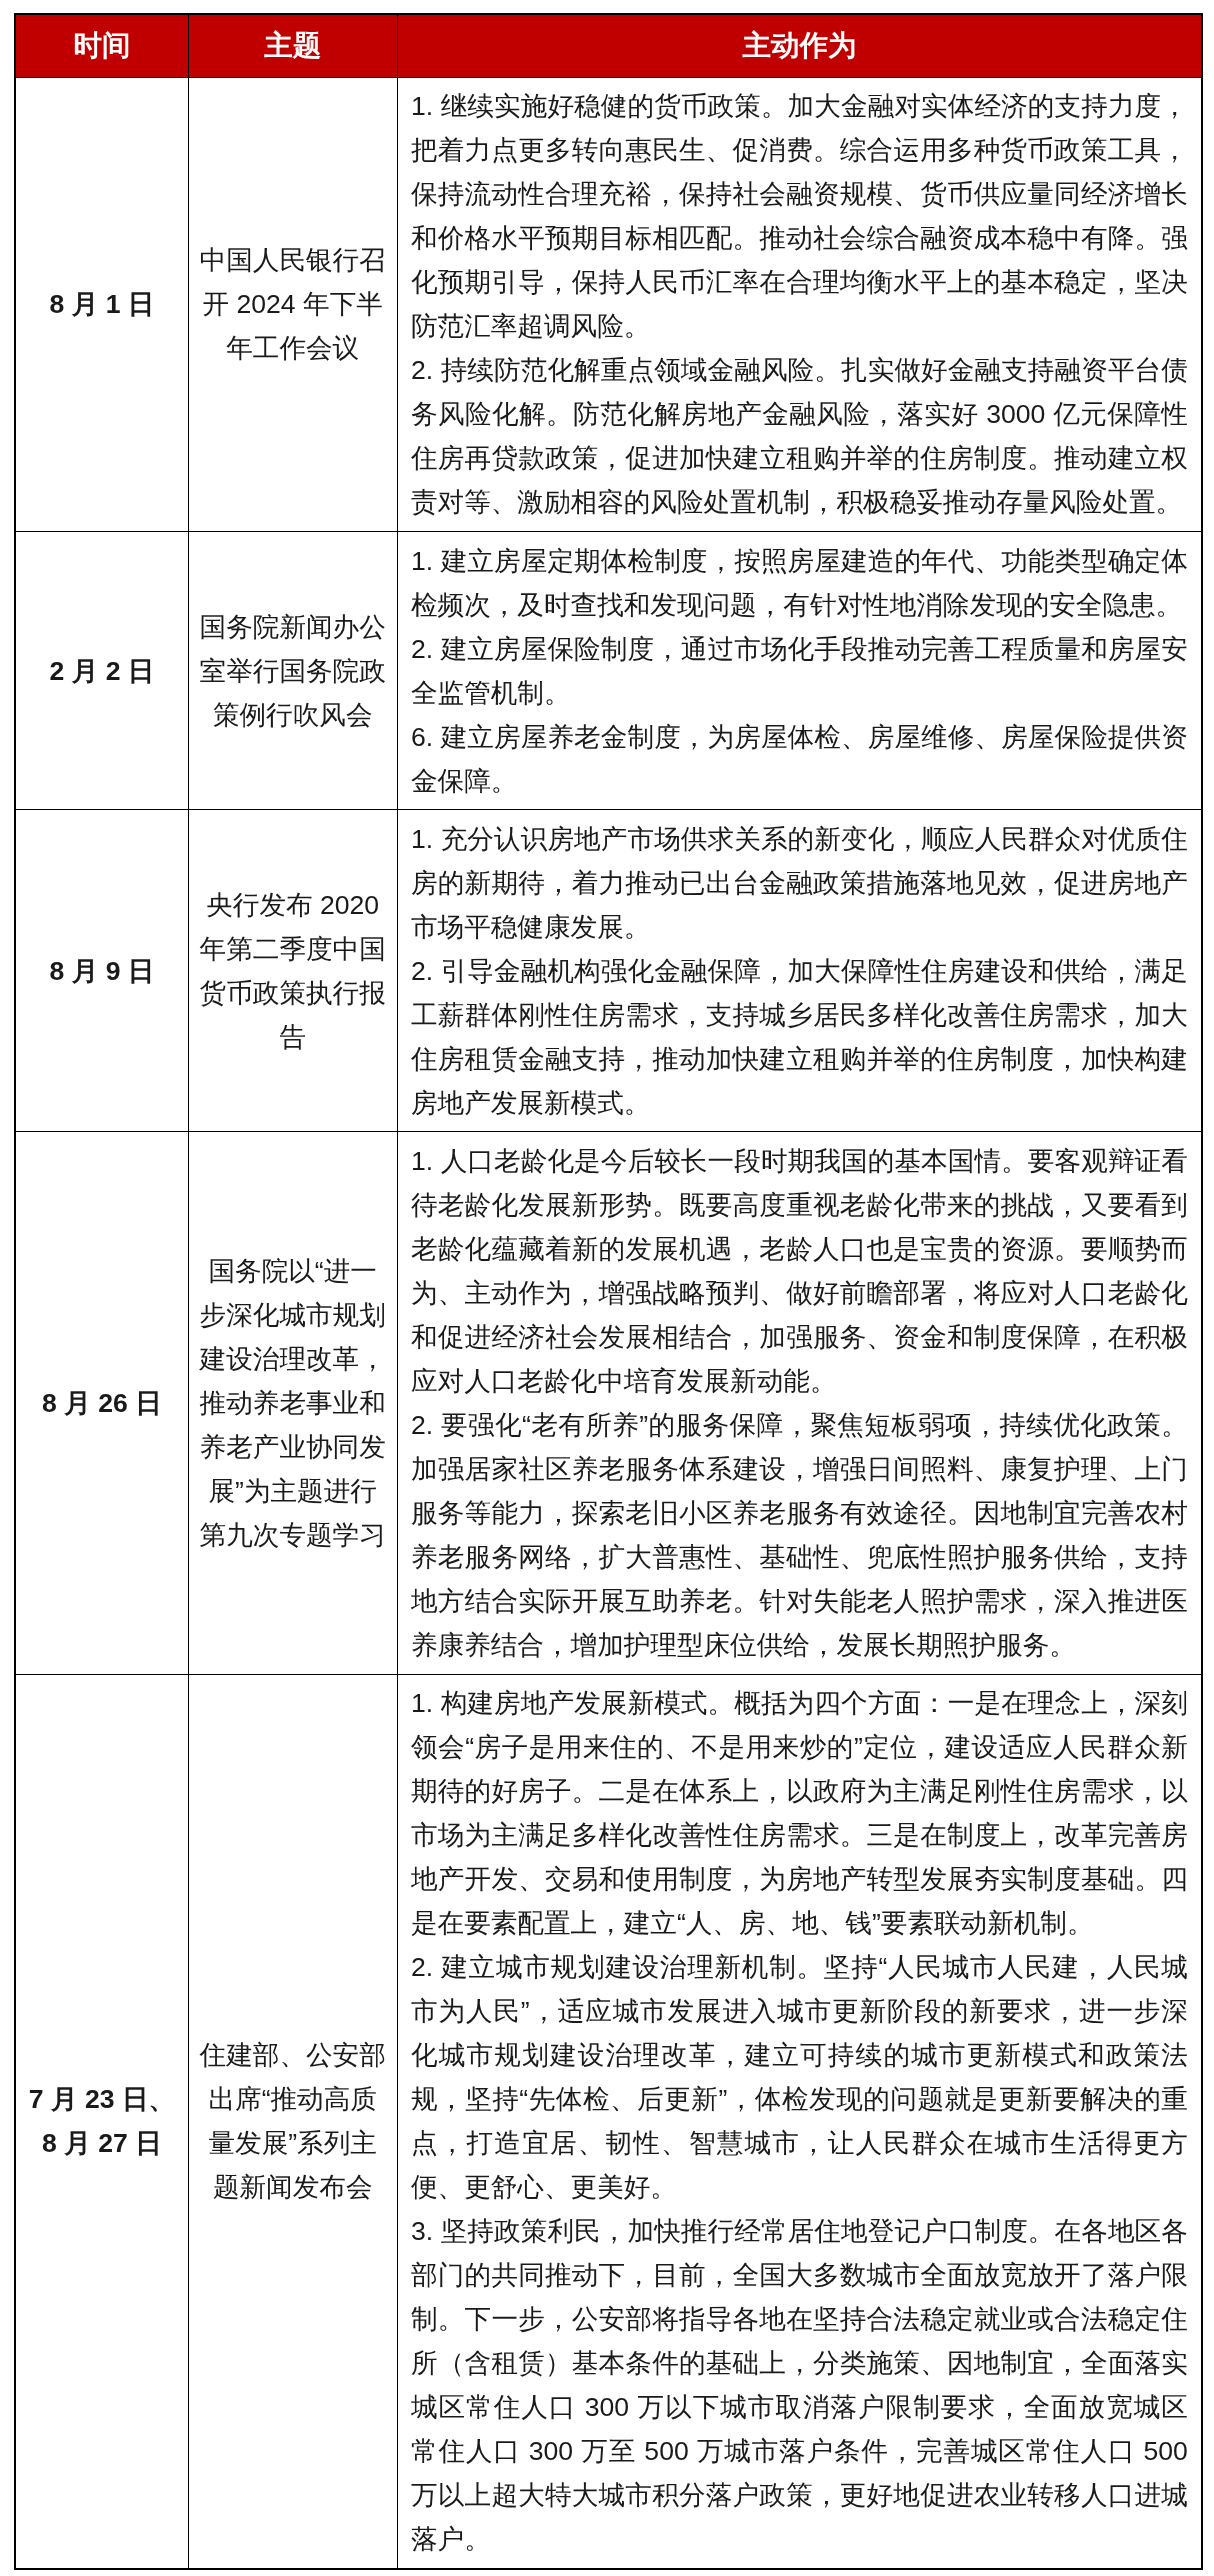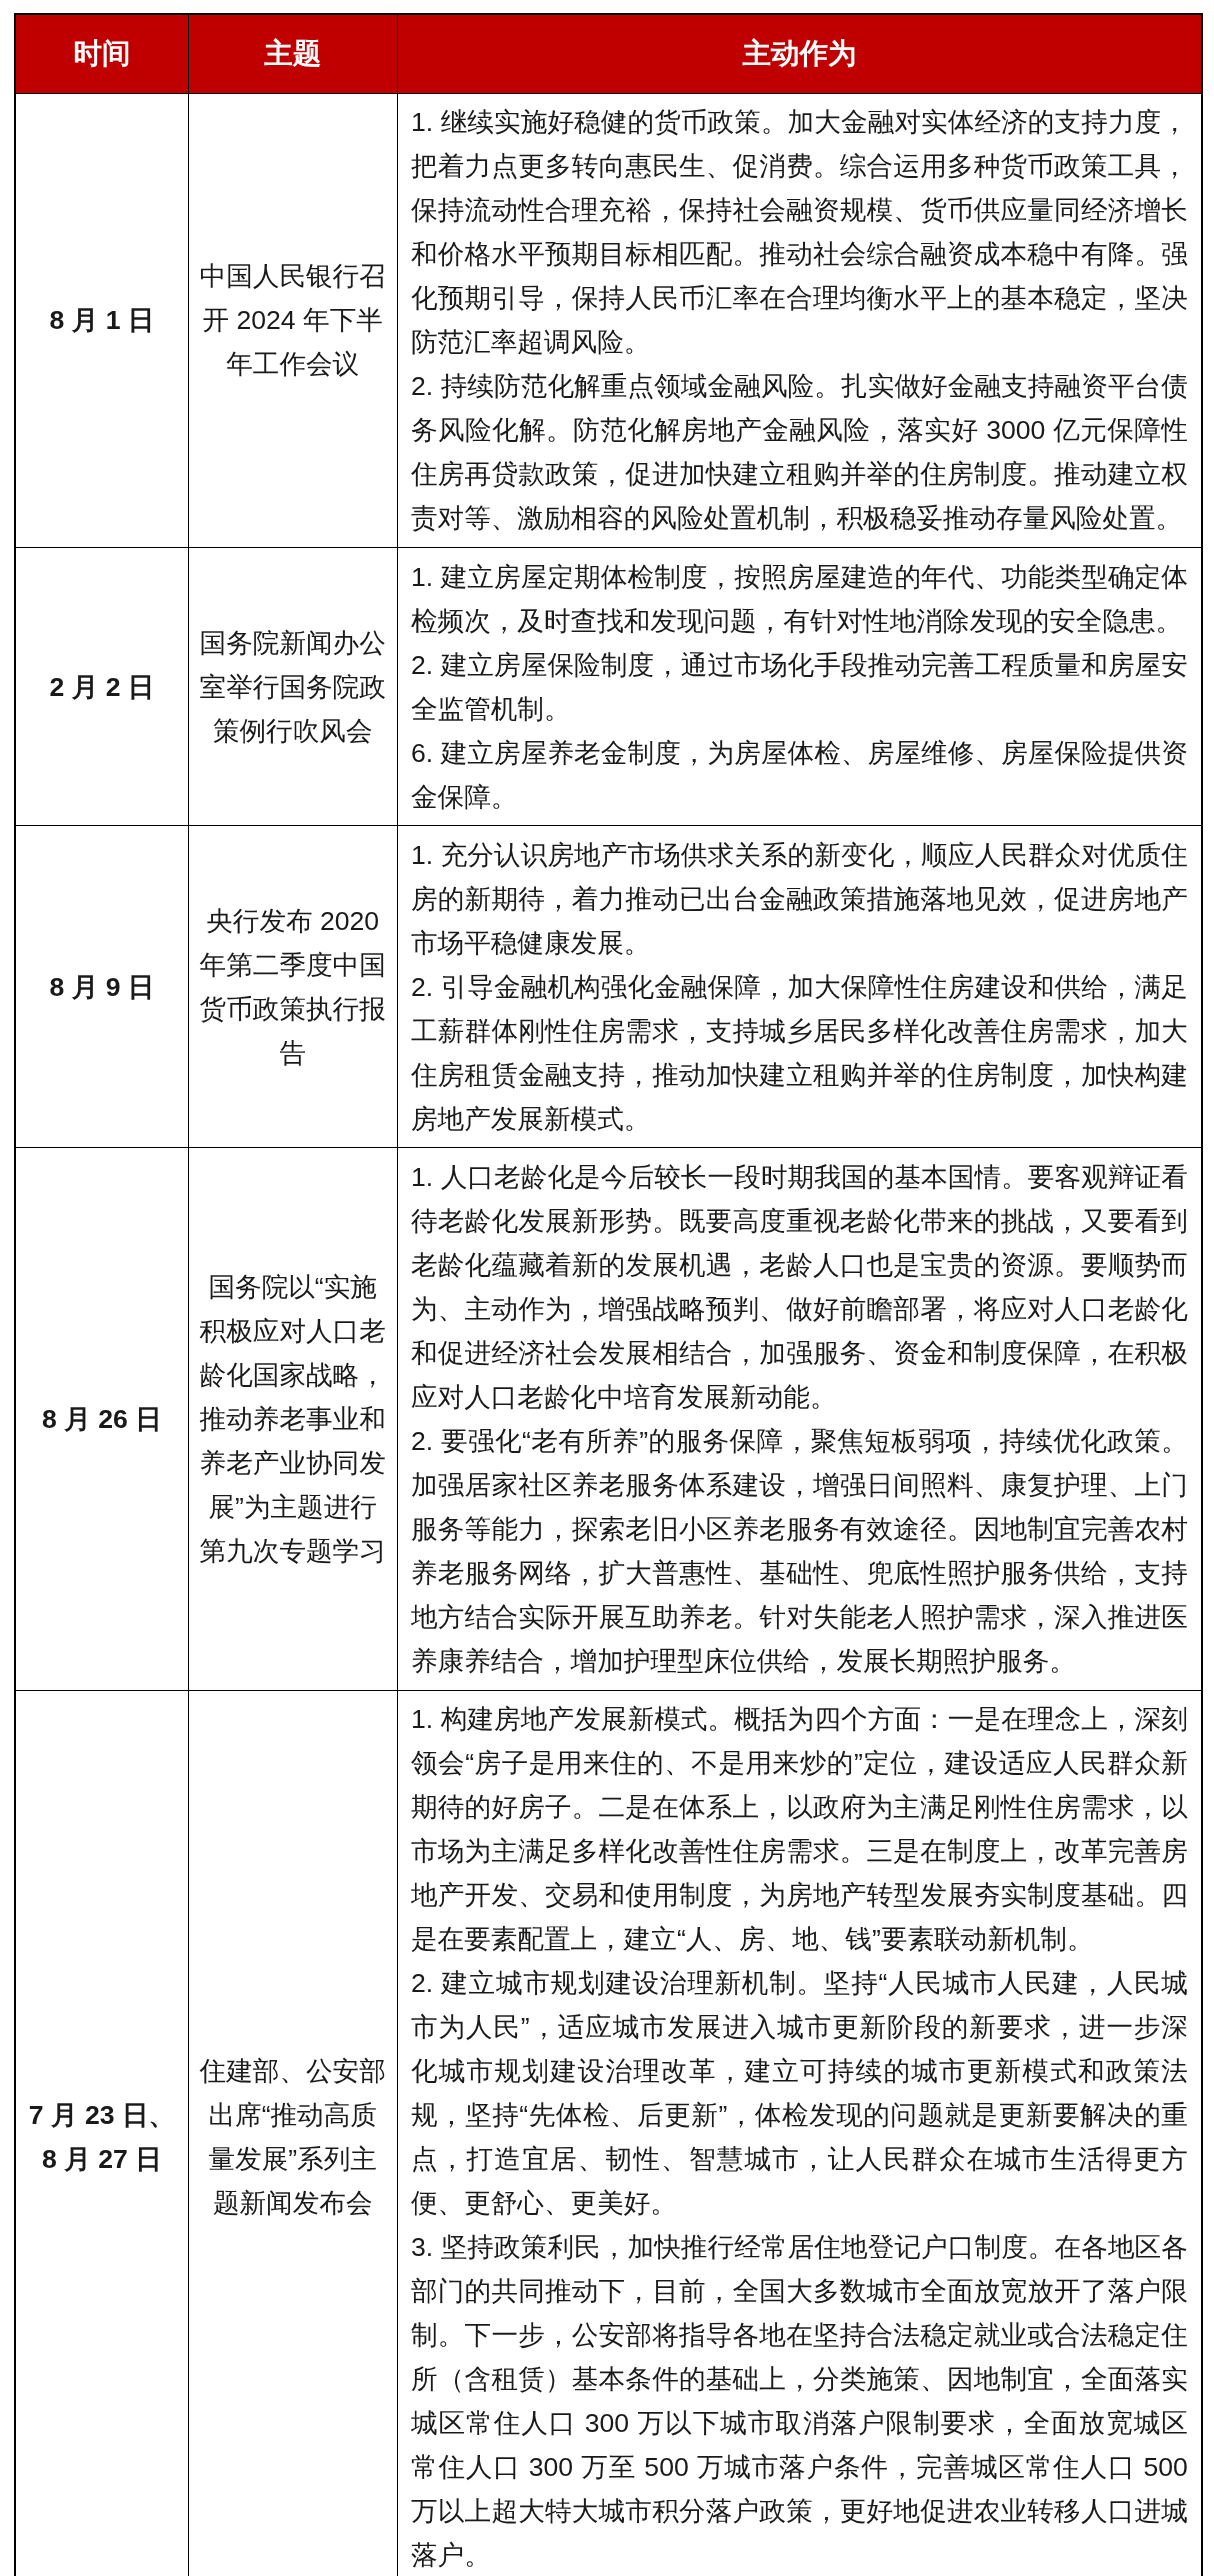--- a/index.html
+++ b/index.html
@@ -27,21 +27,21 @@
     border:2.8px solid var(--border-color);
   }
   .policy-table col.c-date{width:173px;}
   .policy-table col.c-topic{width:209px;}
   .policy-table col.c-content{width:805px;}
   .policy-table th{
     background:var(--header-bg);
     color:var(--header-text);
     font-size:28.5px;
     font-weight:bold;
-    height:79px;
+    height:63px;
     text-align:center;
     vertical-align:middle;
     border:1.9px solid var(--border-color);
     margin-top:36px;
   }
   .policy-table td{
     border:1.9px solid var(--border-color);
     font-size:26.6px;
     line-height:44px;
     vertical-align:middle;
@@ -109,21 +109,21 @@
       <td class="date-cell">8 月 9 日</td>
       <td class="topic-cell">央行发布 2020 年第二季度中国货币政策执行报告</td>
       <td class="content-cell">
             <p>1. 充分认识房地产市场供求关系的新变化，顺应人民群众对优质住房的新期待，着力推动已出台金融政策措施落地见效，促进房地产市场平稳健康发展。</p>
             <p>2. 引导金融机构强化金融保障，加大保障性住房建设和供给，满足工薪群体刚性住房需求，支持城乡居民多样化改善住房需求，加大住房租赁金融支持，推动加快建立租购并举的住房制度，加快构建房地产发展新模式。</p>
           </td>
     </tr>
 
     <tr>
       <td class="date-cell">8 月 26 日</td>
-      <td class="topic-cell">国务院以“实施积极应对人口老龄化国家战略，推动养老事业和养老产业协同发展”为主题进行第九次专题学习</td>
+      <td class="topic-cell">国务院以“进一步深化城市规划建设治理改革，推动养老事业和养老产业协同发展”为主题进行第九次专题学习</td>
       <td class="content-cell">
             <p>1. 人口老龄化是今后较长一段时期我国的基本国情。要客观辩证看待老龄化发展新形势。既要高度重视老龄化带来的挑战，又要看到老龄化蕴藏着新的发展机遇，老龄人口也是宝贵的资源。要顺势而为、主动作为，增强战略预判、做好前瞻部署，将应对人口老龄化和促进经济社会发展相结合，加强服务、资金和制度保障，在积极应对人口老龄化中培育发展新动能。</p>
             <p>2. 要强化“老有所养”的服务保障，聚焦短板弱项，持续优化政策。加强居家社区养老服务体系建设，增强日间照料、康复护理、上门服务等能力，探索老旧小区养老服务有效途径。因地制宜完善农村养老服务网络，扩大普惠性、基础性、兜底性照护服务供给，支持地方结合实际开展互助养老。针对失能老人照护需求，深入推进医养康养结合，增加护理型床位供给，发展长期照护服务。</p>
           </td>
     </tr>
 
     <tr>
       <td class="date-cell">7 月 23 日、8 月 27 日</td>
       <td class="topic-cell">住建部、公安部出席“推动高质量发展”系列主题新闻发布会</td>
       <td class="content-cell">

